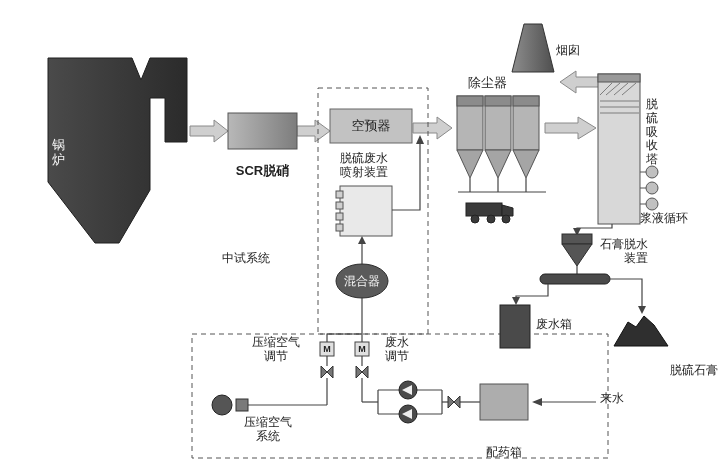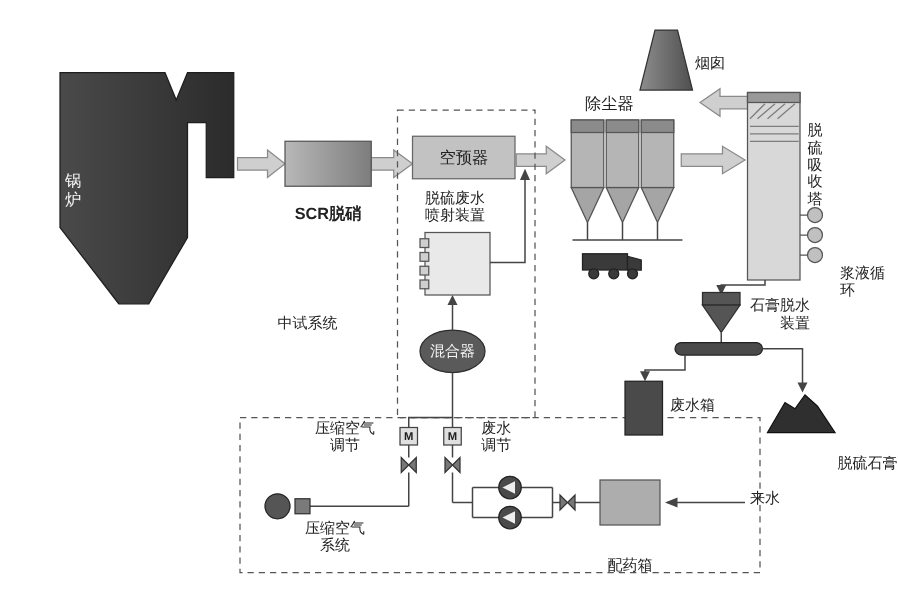--- a/index.html
+++ b/index.html
@@ -213,21 +213,21 @@
   <div class="lbl center white" style="left:336px;top:275px;width:52px;">混合器</div>
 
   <div class="lbl big" style="left:222px;top:252px;">中试系统</div>
 
   <div class="lbl" style="left:468px;top:76px;font-size:13px;">除尘器</div>
 
   <div class="lbl" style="left:556px;top:44px;">烟囱</div>
 
   <div class="lbl vert" style="left:646px;top:98px;">脱硫吸收塔</div>
 
-  <div class="lbl" style="left:672px;top:212px;">浆液循环</div>
+  <div class="lbl" style="left:640px;top:212px;">浆液循环</div>
 
   <div class="lbl" style="left:596px;top:238px;width:52px;text-align:right;">石膏脱水装置</div>
 
   <div class="lbl" style="left:536px;top:318px;">废水箱</div>
 
   <div class="lbl" style="left:670px;top:324px;width:48px;margin-top:40px;">脱硫石膏</div>
 
   <div class="lbl center" style="left:248px;top:336px;width:56px;">压缩空气调节</div>
 
   <div class="lbl center" style="left:382px;top:336px;width:30px;">废水调节</div>

